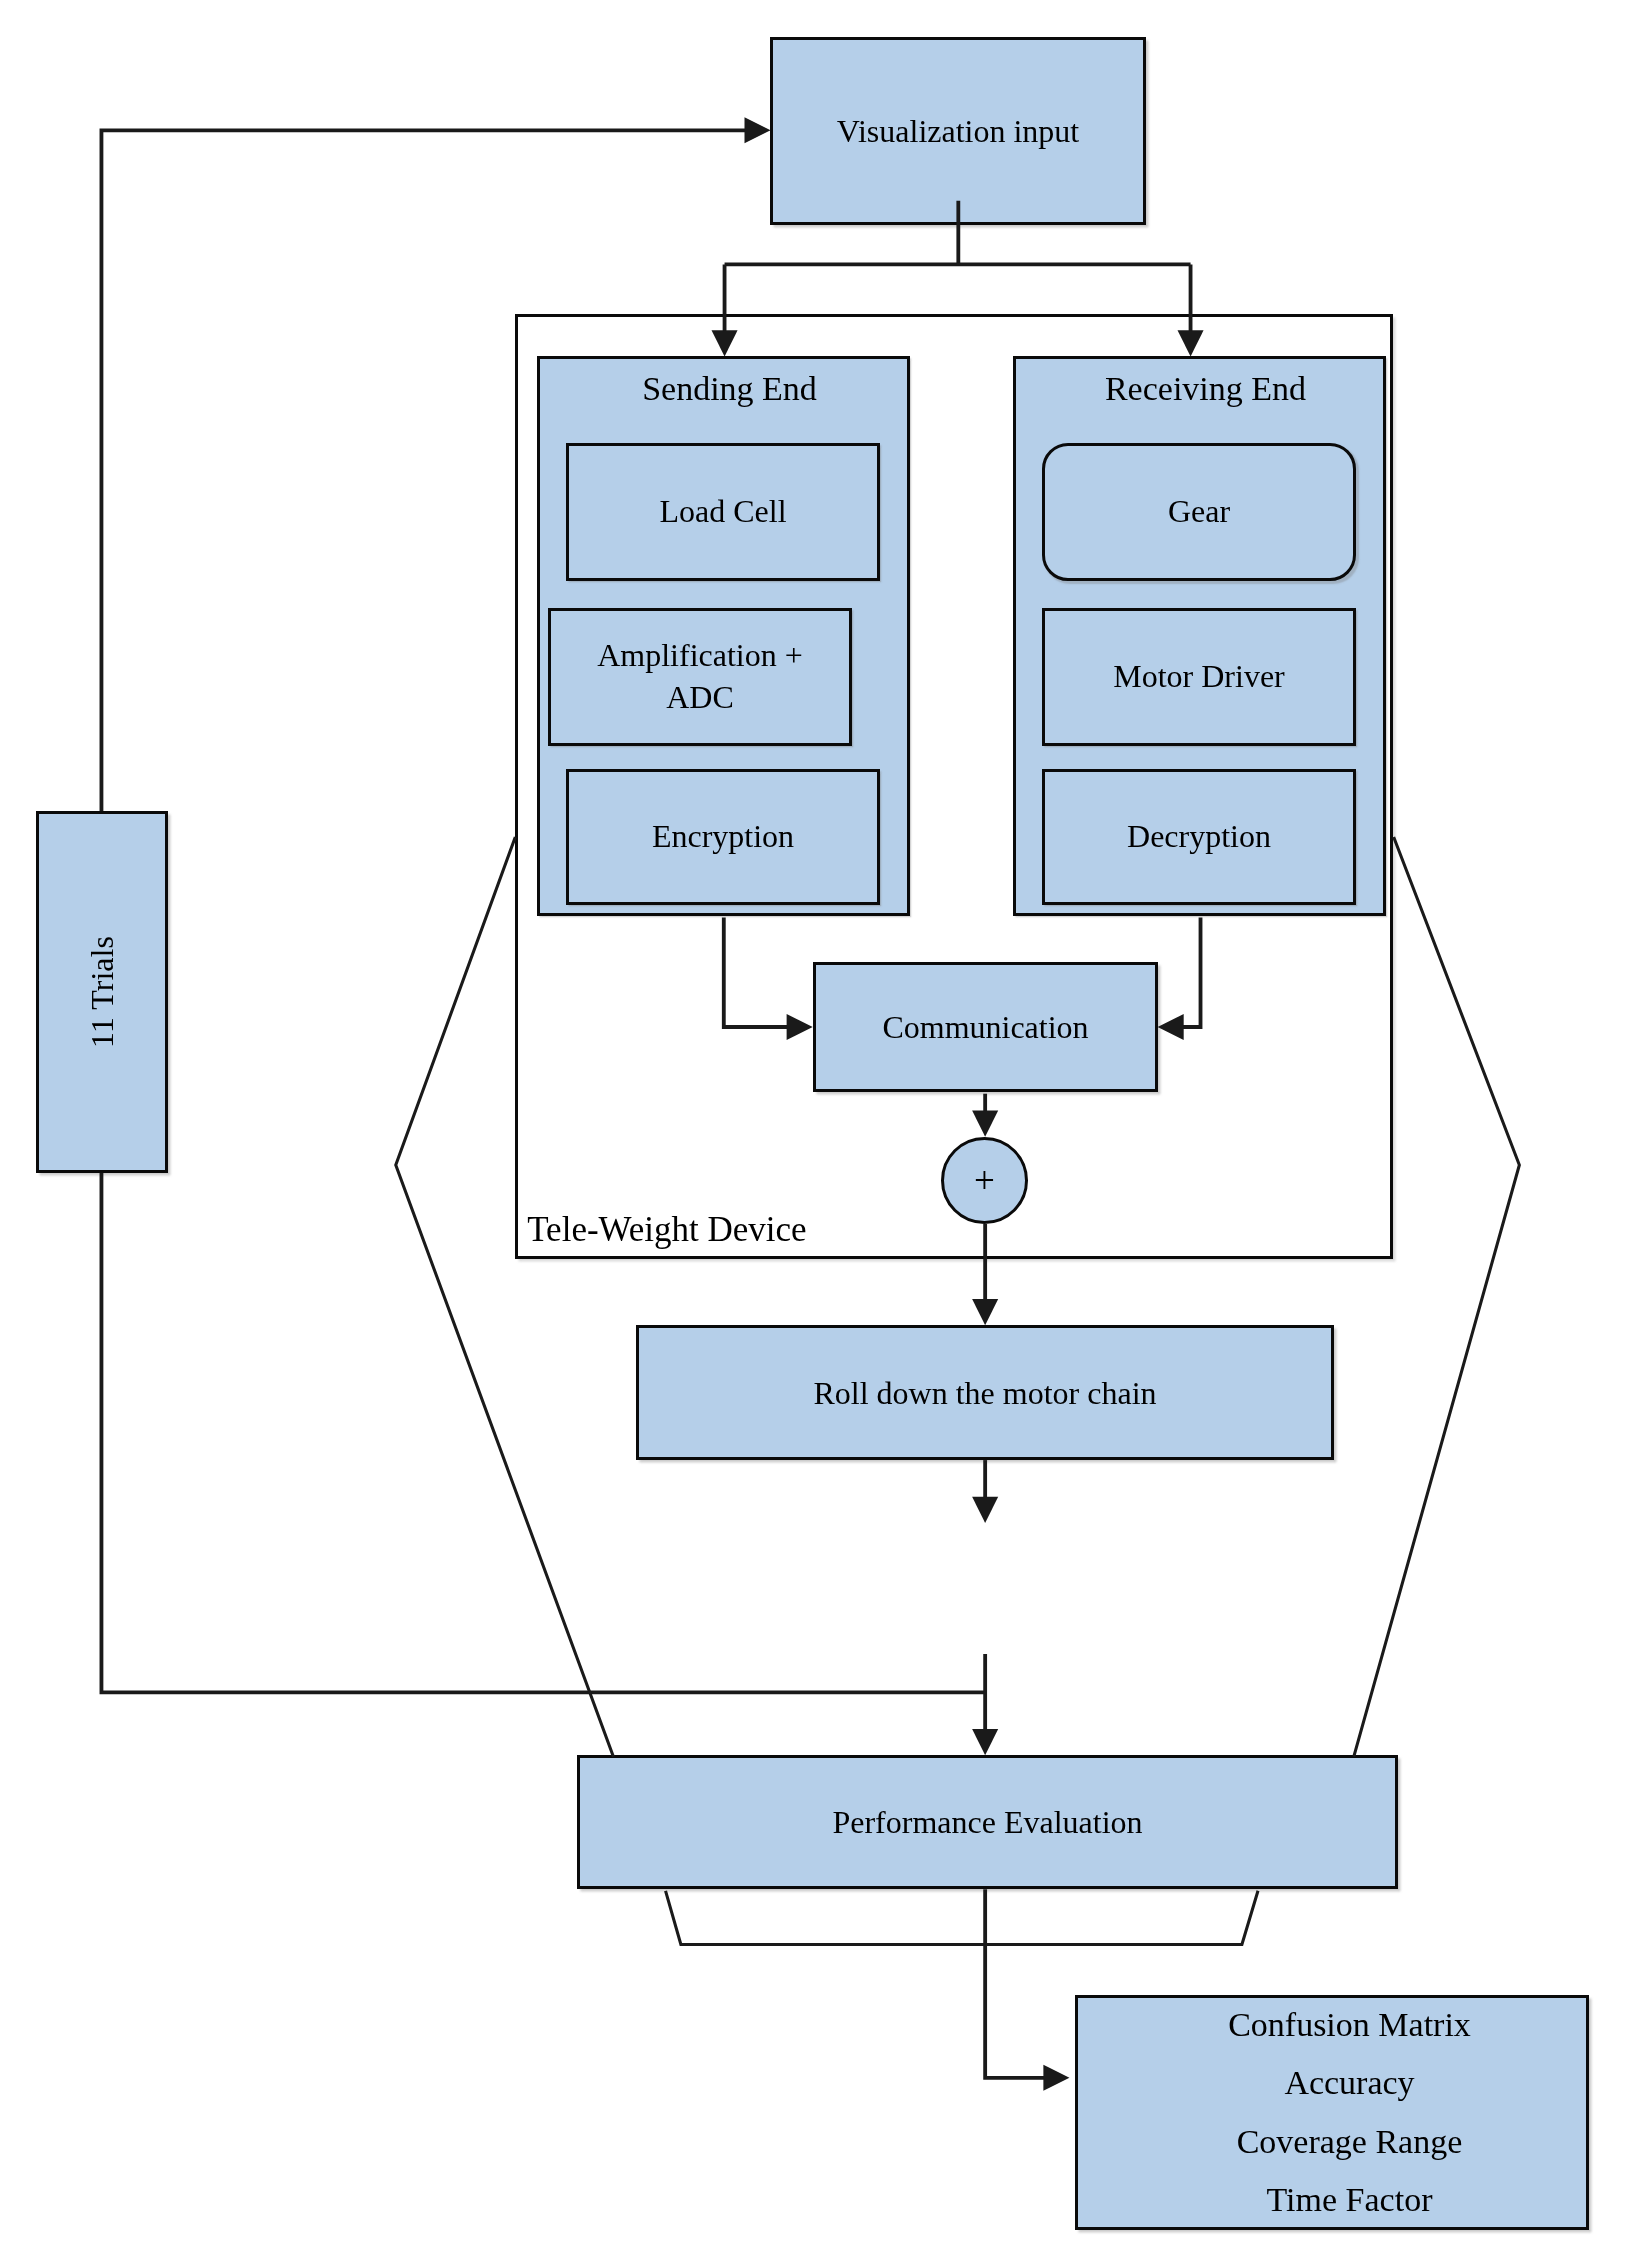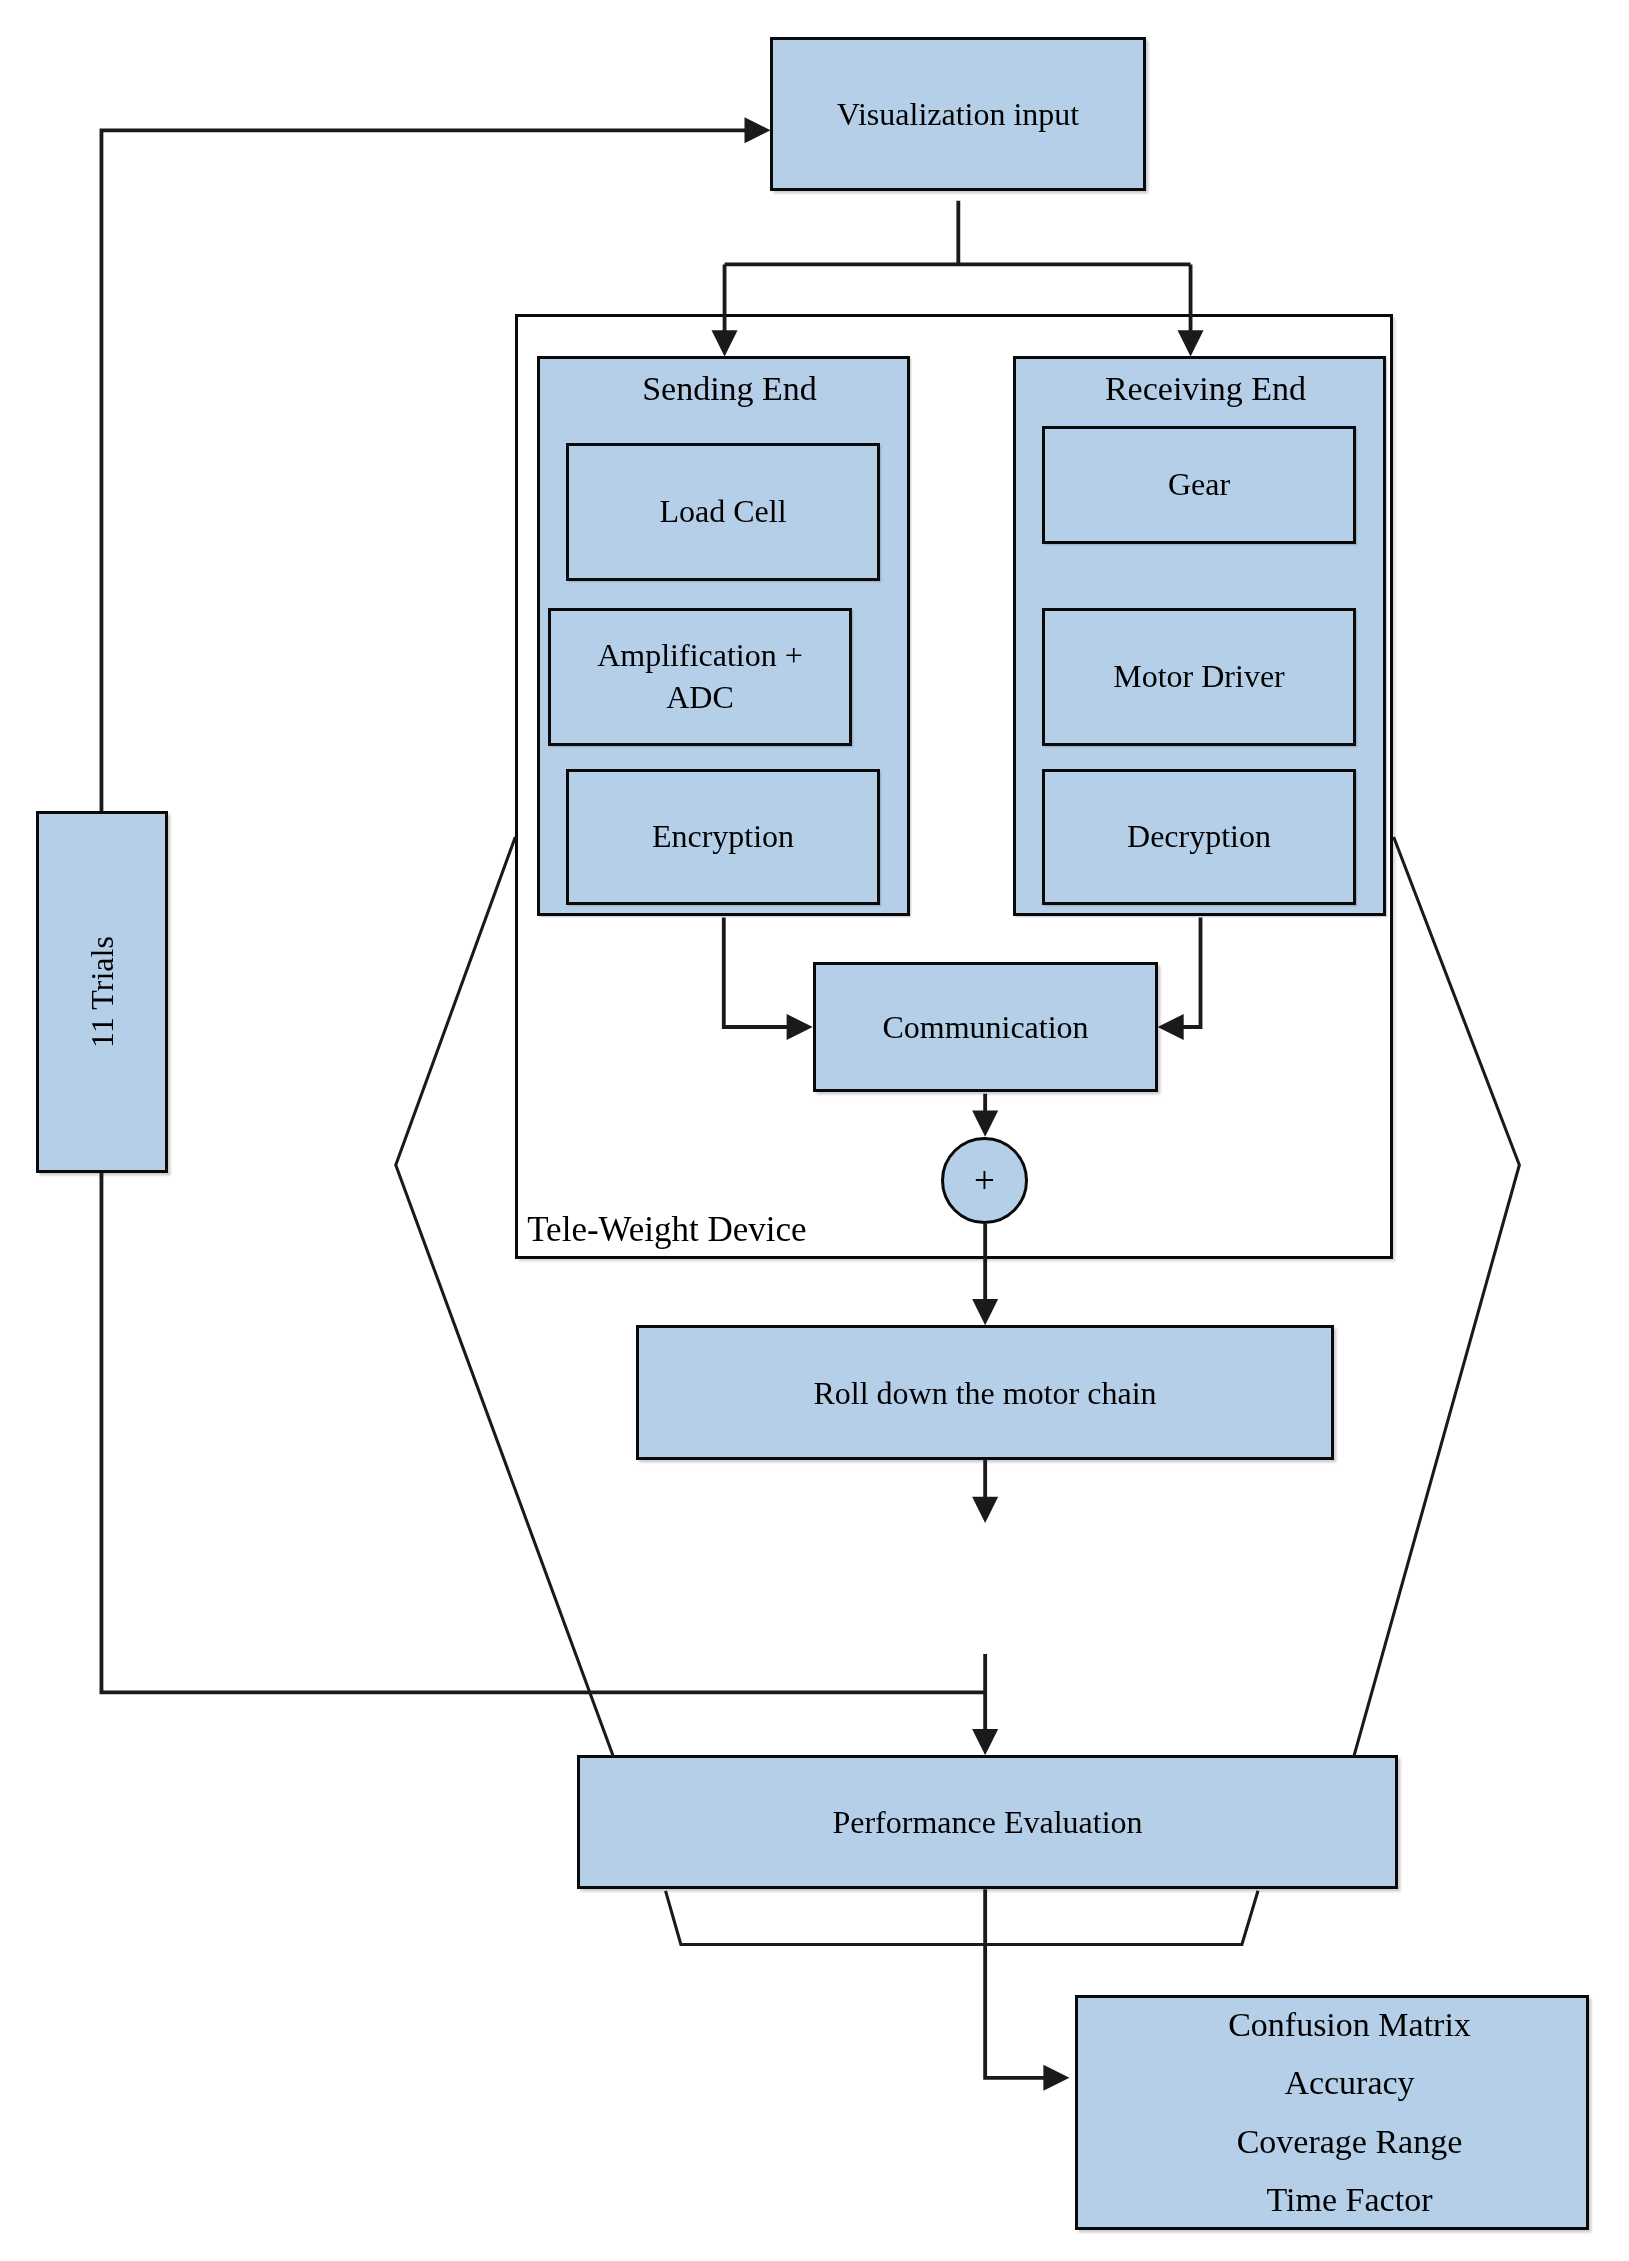--- a/index.html
+++ b/index.html
@@ -84,31 +84,31 @@
   <div class="inner-box abs" style="left:548px; top:608px; width:304px; height:138px;">
     <span>Amplification + ADC</span>
   </div>
   <div class="inner-box abs" style="left:566px; top:769px; width:314px; height:136px;">
     <span>Encryption</span>
   </div>
 
   <div class="panel abs" style="left:1013px; top:356px; width:373px; height:560px;">
     <div class="panel-title">Receiving End</div>
   </div>
-  <div class="inner-box abs" style="left:1042px; top:426px; width:314px; height:118px;">
+  <div class="inner-box abs" style="left:1042px; top:443px; width:314px; height:138px;border-radius:26px;">
     <span>Gear</span>
   </div>
   <div class="inner-box abs" style="left:1042px; top:608px; width:314px; height:138px;">
     <span>Motor Driver</span>
   </div>
   <div class="inner-box abs" style="left:1042px; top:769px; width:314px; height:136px;">
     <span>Decryption</span>
   </div>
 
-  <div class="box abs" style="left:770px; top:37px; width:376px; height:154px;">
+  <div class="box abs" style="left:770px; top:37px; width:376px; height:188px;">
     <span>Visualization input</span>
   </div>
 
   <div id="trials-box" class="box abs" style="left:36px; top:811px; width:132px; height:362px;">
     <span class="rot">11 Trials</span>
   </div>
 
   <div class="box abs" style="left:813px; top:962px; width:345px; height:130px;">
     <span>Communication</span>
   </div>

